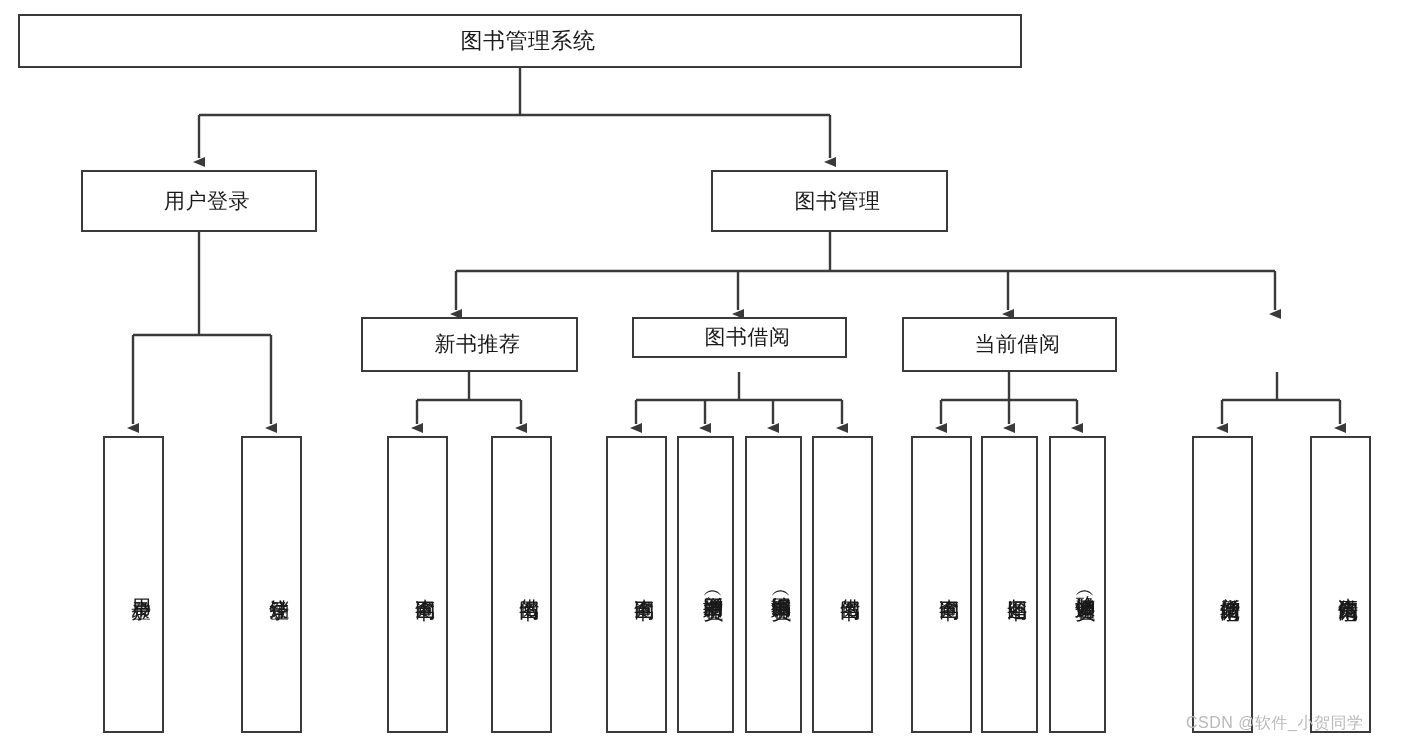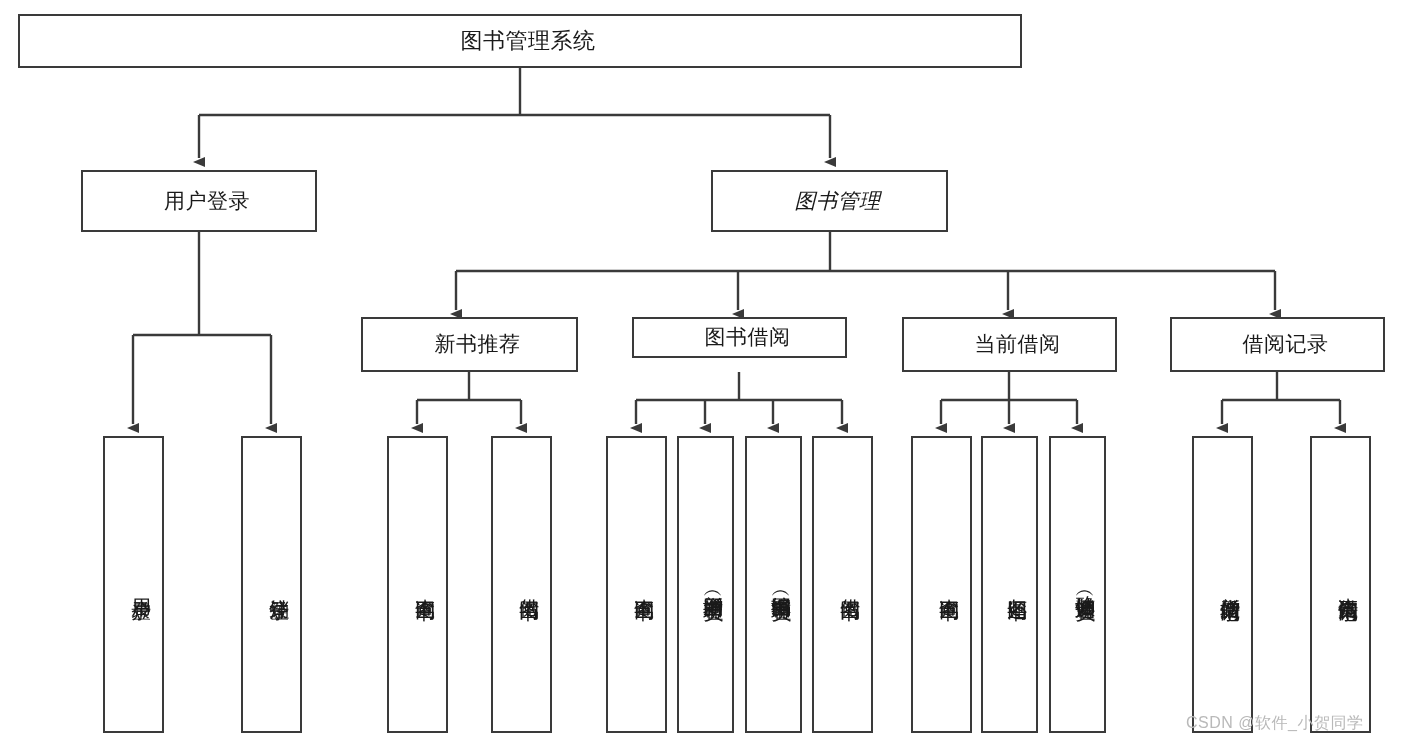--- a/index.html
+++ b/index.html
@@ -132,39 +132,36 @@
   </svg>
 
   <div class="node root horiz" style="left:18px; top:14px; width:1004px; height:54px;">
     <span class="label">图书管理系统</span>
   </div>
 
   <div class="node horiz" style="left:81px; top:170px; width:236px; height:62px;">
     <span class="label">用户登录</span>
   </div>
 
-  <div class="node horiz" style="left:711px; top:170px; width:237px; height:62px;font-style:italic;">
+  <div class="node horiz" style="left:711px; top:170px; width:237px; height:62px;">
     <span class="label">图书管理</span>
   </div>
 
   <div class="node horiz" style="left:361px; top:317px; width:217px; height:55px;">
     <span class="label">新书推荐</span>
   </div>
 
   <div class="node horiz" style="left:632px; top:317px; width:215px; height:41px;">
     <span class="label">图书借阅</span>
   </div>
 
   <div class="node horiz" style="left:902px; top:317px; width:215px; height:55px;font-family:Liberation Serif, serif;">
     <span class="label">当前借阅</span>
   </div>
 
-  <div class="node horiz" style="left:1170px; top:317px; width:215px; height:55px;">
-    <span class="label">借阅记录</span>
-  </div>
 
   <div class="node vert" style="left:103px; top:436px; width:61px; height:297px;">
     <span class="label">用户登录</span>
   </div>
 
   <div class="node vert" style="left:241px; top:436px; width:61px; height:297px;">
     <span class="label">注销登录</span>
   </div>
 
   <div class="node vert" style="left:387px; top:436px; width:61px; height:297px;">

